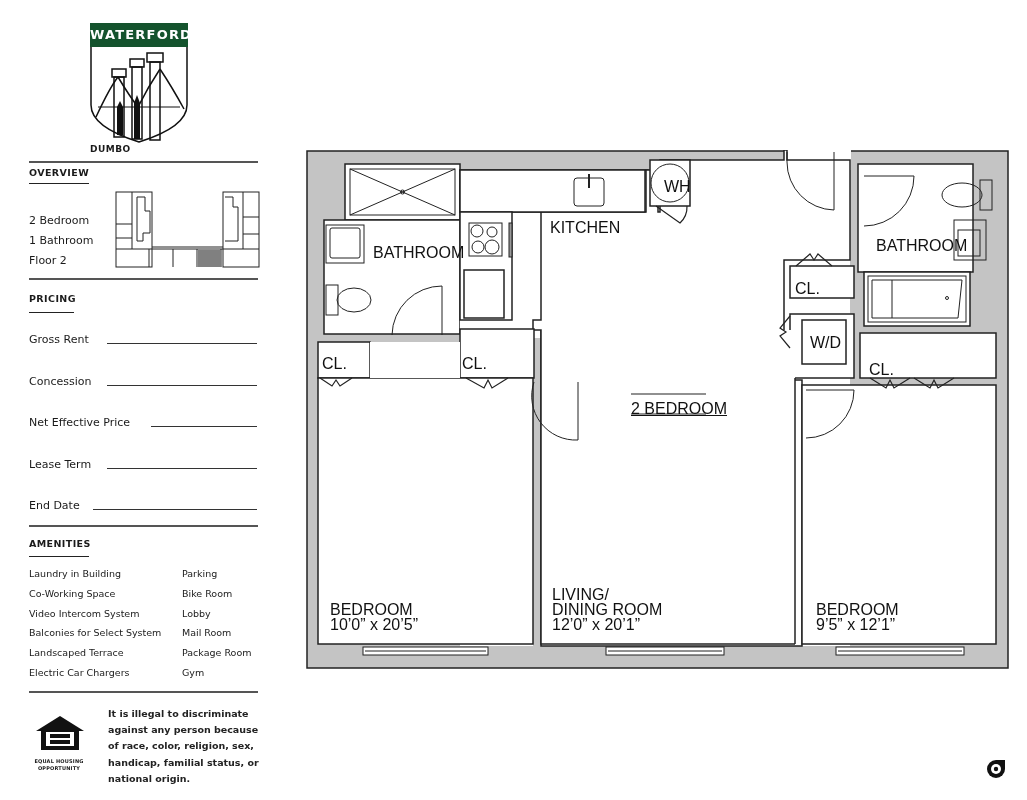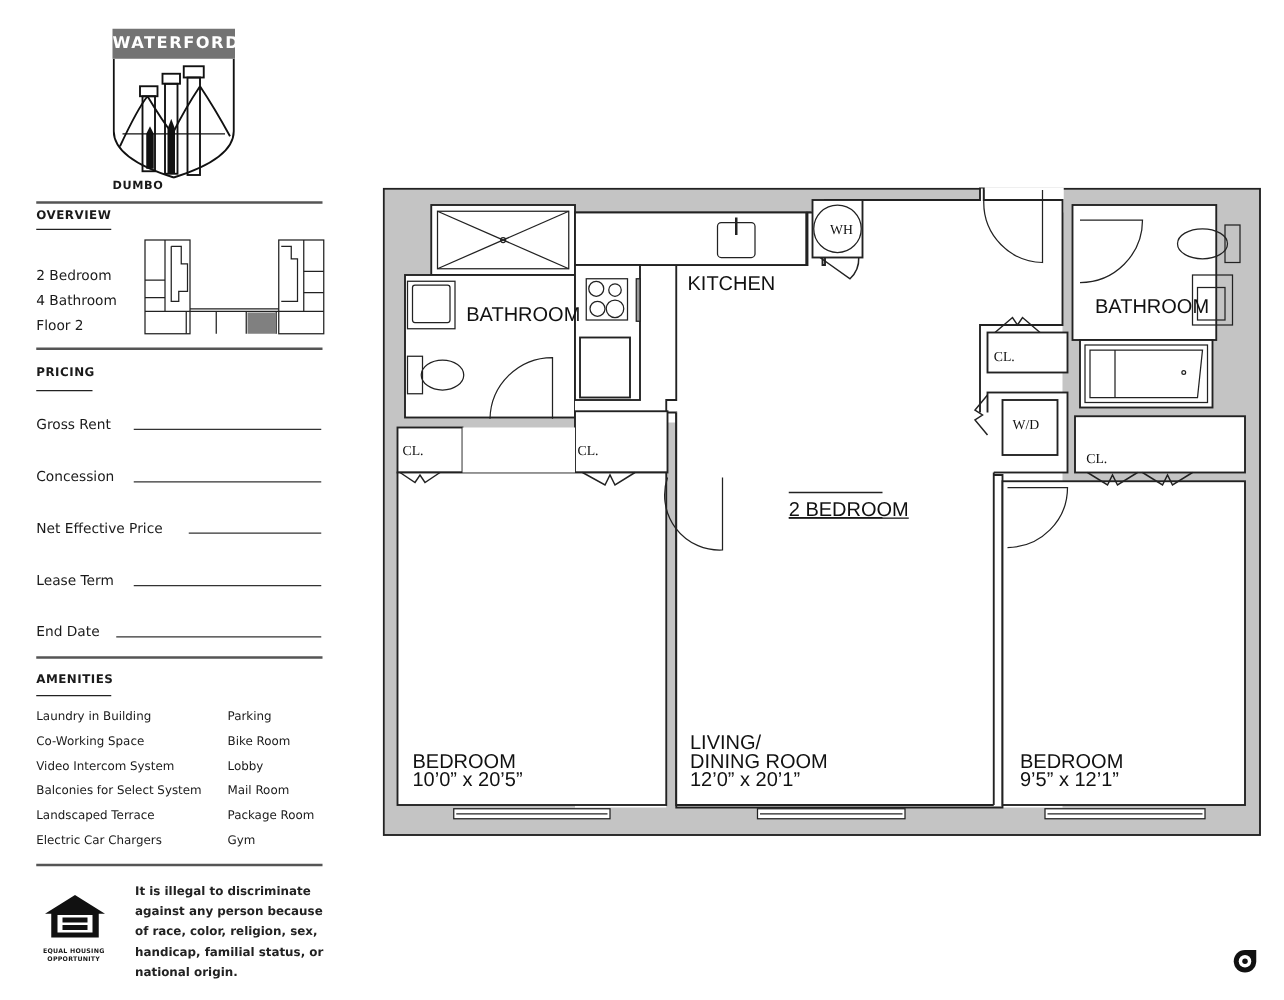--- a/index.html
+++ b/index.html
@@ -1,31 +1,31 @@
 <!DOCTYPE html>
 <html><head>
 <meta charset="utf-8">
 <style>
   html, body { margin:0; padding:0; background:#ffffff; }
   body { width:1027px; height:800px; position:relative; overflow:hidden; font-family:"DejaVu Sans", sans-serif; color:#1a1a1a; }
   .abs { position:absolute; }
   .logo { left:90px; top:23px; width:98px; height:135px; }
-  .logo-title { position:absolute; left:0; top:0; width:98px; height:24px; background:#737373; color:#fff; font-family:"DejaVu Sans", sans-serif; font-weight:bold; font-size:13px; letter-spacing:1.2px; text-align:center; line-height:24px; }
+  .logo-title { position:absolute; left:0; top:0; width:98px; height:24px; background:#14532d; color:#fff; font-family:"DejaVu Sans", sans-serif; font-weight:bold; font-size:13px; letter-spacing:1.2px; text-align:center; line-height:24px; }
   .logo-sub { position:absolute; left:0; top:121px; width:98px; text-align:left; font-weight:bold; font-size:9px; letter-spacing:0.5px; }
   .rule { position:absolute; left:29px; width:229px; height:2px; background:#555; }
   .short-rule { position:absolute; left:29px; width:45px; height:1px; background:#222; }
   .sec-title { position:absolute; left:29px; font-size:9.5px; font-weight:bold; letter-spacing:0.4px; }
   .ov-text { position:absolute; left:29px; font-size:11px; }
   .price-label { position:absolute; left:29px; font-size:11px; }
   .price-line { position:absolute; height:1px; background:#333; }
   .amen { position:absolute; font-size:9.5px; }
   .legal { position:absolute; left:108px; top:706px; width:160px; font-size:9.5px; line-height:16.2px; font-weight:bold; color:#222; }
   .eho-text { position:absolute; left:26px; top:758px; width:66px; text-align:center; font-size:5px; font-weight:bold; line-height:7px; letter-spacing:0.2px; }
   .plan-label { position:absolute; font-family:"Liberation Sans", sans-serif; font-size:16px; color:#111; line-height:15px; }
-  .plan-small { position:absolute; font-family:Liberation Serif, serif; font-size:11px; color:#111; }
+  .plan-small { position:absolute; font-family:Liberation Sans, sans-serif; font-size:16px; color:#111; }
   .brand-mark { left:984px; top:757px; width:24px; height:24px; }
 </style>
 </head>
 <body>
 
 <div class="abs logo">
   <div class="logo-title">WATERFORD</div>
   <svg class="abs" style="left:0;top:24px" width="98" height="96" viewBox="0 0 98 96">
     <path d="M1 0 V58 Q1 80 49 95 Q97 80 97 58 V0" fill="none" stroke="#111" stroke-width="1.5"></path>
     <path d="M6 70 Q20 40 28 30 M28 30 Q40 50 48 60 M48 60 Q58 40 70 22 M70 22 Q82 40 94 62" fill="none" stroke="#111" stroke-width="1.5"></path>
@@ -39,21 +39,21 @@
     <path d="M44 92 V56 L47 48 L50 56 V92 Z" fill="#111"></path>
     <line x1="8" y1="60" x2="90" y2="60" stroke="#111" stroke-width="1"></line>
   </svg>
   <div class="logo-sub">DUMBO</div>
 </div>
 
 <div class="rule" style="top:161px"></div>
 <div class="sec-title" style="top:167px">OVERVIEW</div>
 <div class="short-rule" style="top:183px;width:60px"></div>
 <div class="ov-text" style="top:214px">2 Bedroom</div>
-<div class="ov-text" style="top:234px">4 Bathroom</div>
+<div class="ov-text" style="top:234px">1 Bathroom</div>
 <div class="ov-text" style="top:254px">Floor 2</div>
 
 <svg class="abs" style="left:115px;top:191px" width="145" height="78" viewBox="0 0 145 78">
   <g fill="none" stroke="#222" stroke-width="1">
     <rect x="1" y="1" width="36" height="75"></rect>
     <line x1="1" y1="33" x2="17" y2="33"></line>
       <line x1="1" y1="47" x2="17" y2="47"></line>
       <line x1="17" y1="1" x2="17" y2="58"></line>
     <polyline points="22,6 30,6 30,20 35,20 35,42 28,42 28,50 22,50 22,6"></polyline>
     <rect x="108" y="1" width="36" height="75"></rect>

